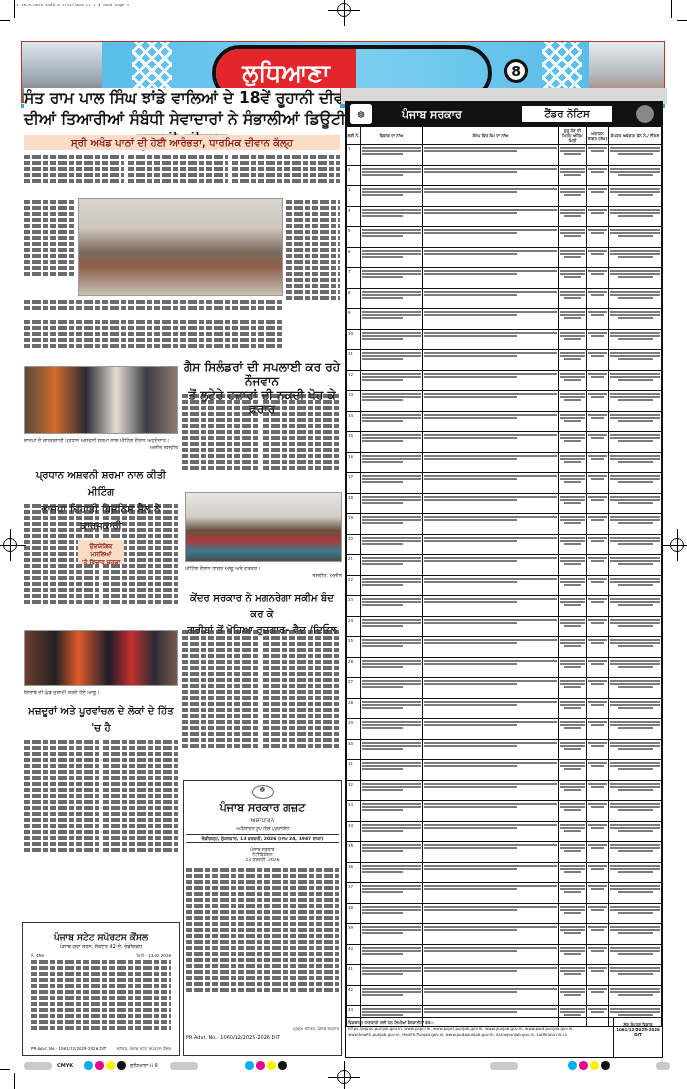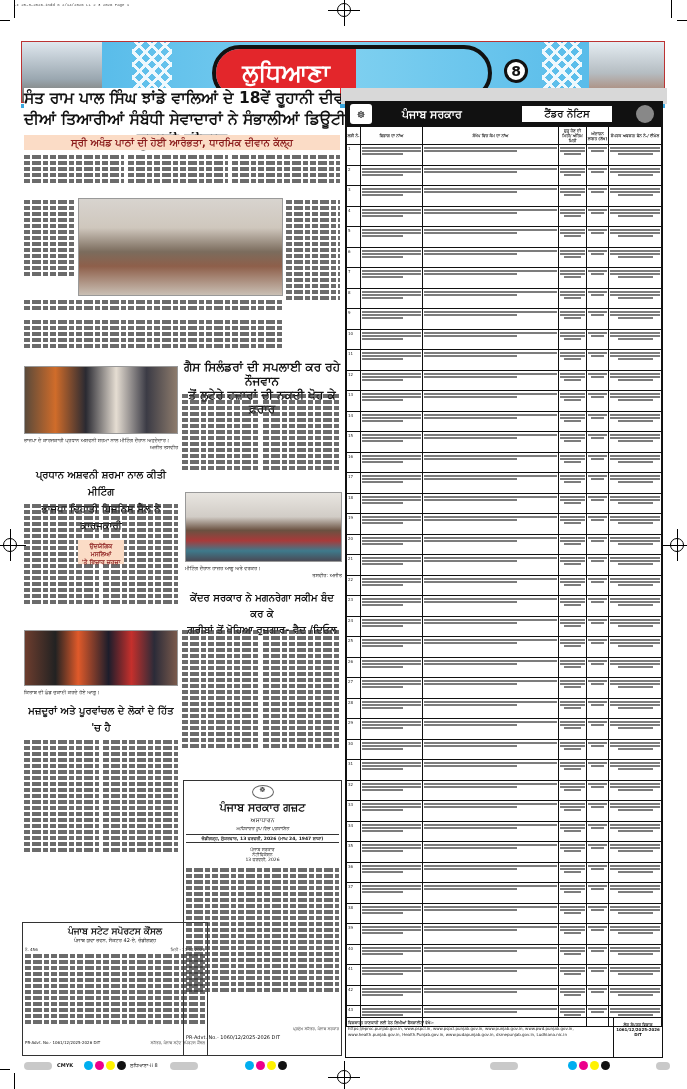--- a/index.html
+++ b/index.html
@@ -351,21 +351,21 @@
     <div class="ln"></div>
     <div class="ln"></div>
     <div class="ln"></div>
     <div class="ln"></div>
     <div class="ln"></div>
     <div class="ln"></div>
     <div class="ln"></div>
     <div class="ln"></div>
 </div>
 
-<div class="box" style="left:22px;top:922px;width:186px;height:134px;padding:2px;">
+<div class="box" style="left:22px;top:922px;width:158px;height:134px;padding:8px;">
   <div style="font-size:9px;font-weight:bold;text-align:center;line-height:12px;">ਪੰਜਾਬ ਸਟੇਟ ਸਪੋਰਟਸ ਕੌਂਸਲ</div>
   <div style="font-size:5px;text-align:center;">ਪੰਜਾਬ ਯੁਵਾ ਭਵਨ, ਸੈਕਟਰ 42-ਏ, ਚੰਡੀਗੜ੍ਹ</div>
   <div style="font-size:4px;display:flex;justify-content:space-between;margin-top:3px;">
     <span>ਨੰ. 456</span>
     <span>ਮਿਤੀ - 13.02.2026</span>
   </div>
   <div class="text" style="position:relative;width:100%;height:88px;">
     <div class="ln"></div>
       <div class="ln"></div>
       <div class="ln"></div>

